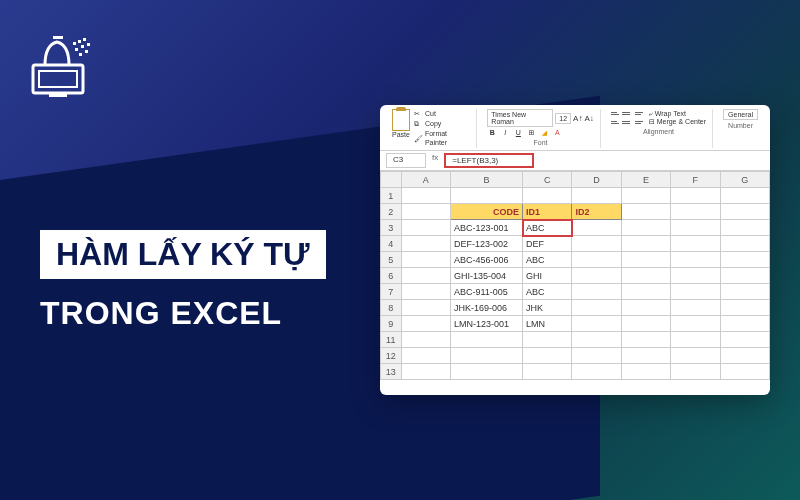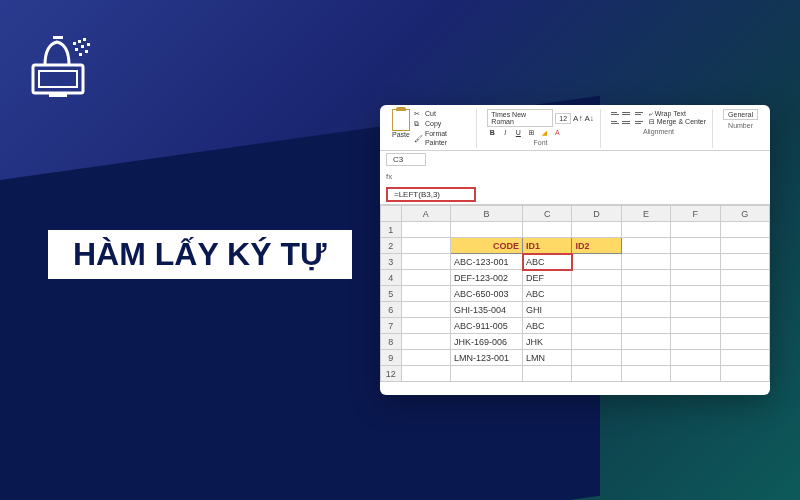--- a/index.html
+++ b/index.html
@@ -18,23 +18,22 @@
 }
 .logo {
   position: absolute; top: 30px; left: 25px; width: 80px; height: 70px;
 }
 .logo svg { width: 100%; height: 100%; }
 .title-block {
   position: absolute; left: 40px; top: 230px; color: #fff;
 }
 .title-main {
   background: #fff; color: #0a1850;
-  font-size: 32px; font-weight: 700; padding: 6px 25px;
+  font-size: 32px; font-weight: 700; padding: 6px 16px;
   display: inline-block;
-  margin-left: 8px;
 }
 .title-sub {
   font-size: 32px; font-weight: 600; color: #fff;
   margin-top: 16px; letter-spacing: 1px;
 }
 .shot {
   position: absolute; right: 30px; top: 105px;
   width: 390px; height: 290px;
   background: #fff; border-radius: 6px;
   box-shadow: 0 8px 30px rgba(0,0,0,.3);
@@ -54,21 +53,21 @@
 .font-row { display: flex; gap: 2px; align-items: center; }
 .font-sel { border: 1px solid #ccc; padding: 1px 3px; font-size: 7px; background: #fff; }
 .btn-row { display: flex; gap: 3px; margin-top: 2px; font-size: 7px; }
 .btn-row span { min-width: 10px; text-align: center; }
 .bold { font-weight: bold; }
 .ital { font-style: italic; }
 .under { text-decoration: underline; }
 .align-grid { display: grid; grid-template-columns: repeat(3, 10px); gap: 1px; }
 .align-grid span { height: 8px; display: flex; flex-direction: column; justify-content: center; gap: 1px; }
 .align-grid span i { display: block; height: 1px; background: #666; }
-.cell-ref { display: flex; border-bottom: 1px solid #d0d0d0; padding: 2px 6px; gap: 6px; flex-direction: column; }
+.cell-ref { display: flex; border-bottom: 1px solid #d0d0d0; padding: 2px 6px; gap: 6px; }
 .ref-box { border: 1px solid #ccc; padding: 1px 6px; width: 40px; font-size: 8px; }
 .fx-label { color: #666; }
 .formula-box { border: 2px solid #d04040; padding: 1px 6px; font-size: 8px; flex: 1; max-width: 90px; }
 .grid-area { position: relative; }
 table { border-collapse: collapse; width: 100%; font-size: 9px; }
 th.colh { background: #f0f0f0; border: 1px solid #ccc; font-weight: normal; color: #555; width: 48px; height: 14px; }
 th.rowh { background: #f0f0f0; border: 1px solid #ccc; font-weight: normal; color: #555; width: 20px; height: 16px; text-align: center; }
 td { border: 1px solid #ccc; padding: 1px 3px; height: 16px; background: #fff; }
 td.thead { background: #ffd966; color: #a03030; font-weight: bold; border: 1px solid #888; }
 .sel { outline: 2px solid #d04040; outline-offset: -1px; }
@@ -95,20 +94,21 @@
         <rect x="56" y="15" width="3" height="3"></rect>
         <rect x="62" y="13" width="3" height="3"></rect>
         <rect x="54" y="23" width="3" height="3"></rect>
         <rect x="60" y="20" width="3" height="3"></rect>
       </g>
   </svg>
 </div>
 
 <div class="title-block">
   <div class="title-main">HÀM LẤY KÝ TỰ</div>
+  <div class="title-sub">TRONG EXCEL</div>
 </div>
 
 <div class="shot">
 
   <div class="ribbon">
     <div class="grp" style="display:flex;gap:4px">
       <div class="paste">
         <div class="paste-icon"></div>
         <div style="font-size:7px">Paste</div>
       </div>
@@ -246,21 +246,21 @@
             <td>DEF-123-002</td>
             <td>DEF</td>
             <td></td>
             <td></td>
             <td></td>
             <td></td>
           </tr>
       <tr>
             <th class="rowh">5</th>
             <td></td>
-            <td>ABC-650-003</td>
+            <td>ABC-456-006</td>
             <td>ABC</td>
             <td></td>
             <td></td>
             <td></td>
             <td></td>
           </tr>
       <tr>
             <th class="rowh">6</th>
             <td></td>
             <td>GHI-135-004</td>
@@ -294,21 +294,41 @@
             <th class="rowh">9</th>
             <td></td>
             <td>LMN-123-001</td>
             <td>LMN</td>
             <td></td>
             <td></td>
             <td></td>
             <td></td>
           </tr>
       <tr>
+            <th class="rowh">11</th>
+            <td></td>
+            <td></td>
+            <td></td>
+            <td></td>
+            <td></td>
+            <td></td>
+            <td></td>
+          </tr>
+      <tr>
             <th class="rowh">12</th>
+            <td></td>
+            <td></td>
+            <td></td>
+            <td></td>
+            <td></td>
+            <td></td>
+            <td></td>
+          </tr>
+      <tr>
+            <th class="rowh">13</th>
             <td></td>
             <td></td>
             <td></td>
             <td></td>
             <td></td>
             <td></td>
             <td></td>
           </tr>
 
     </tbody>

